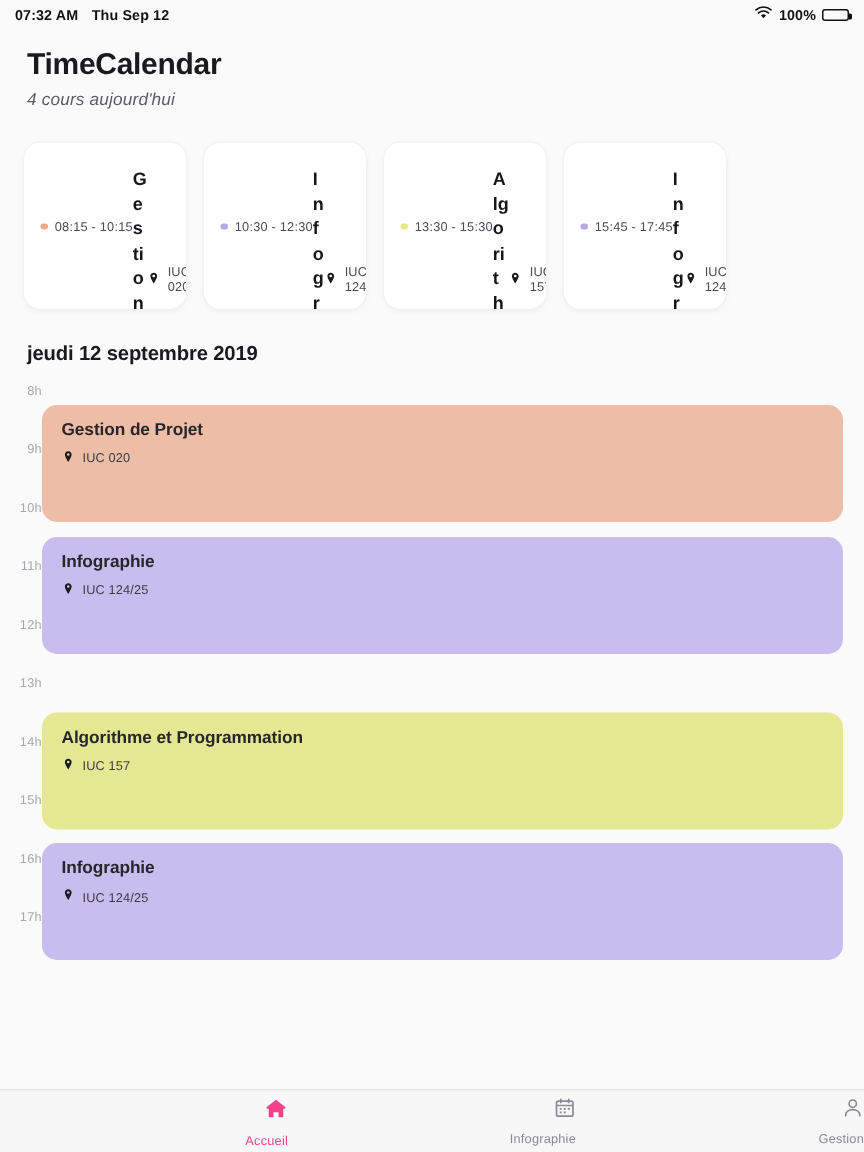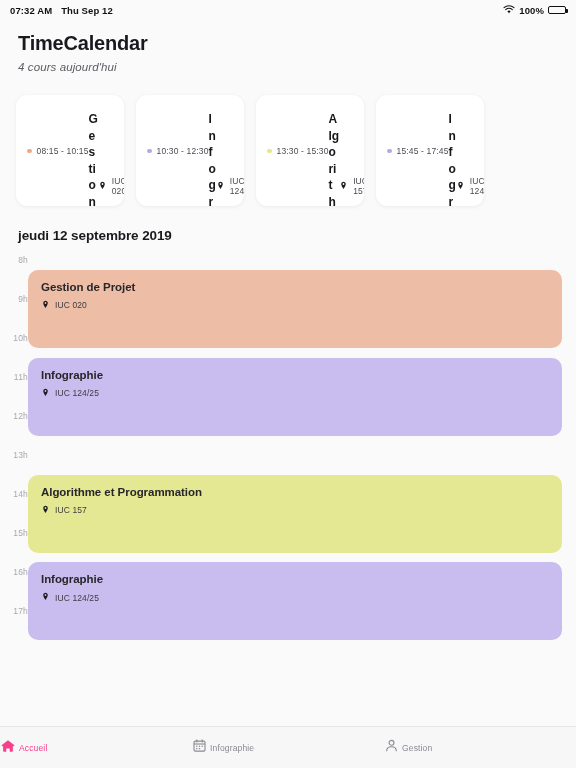--- a/index.html
+++ b/index.html
@@ -128,21 +128,21 @@
   
   .tabbar {
     flex: 0 0 42px;
     height: 42px;
     background: #F7F7F8;
     border-top: 1px solid #E6E6E9;
     display: flex; align-items: center;
   }
   .tab {
     flex: 1 1 0;
-    display: flex; flex-direction: row; align-items: center; gap: 3px;
+    display: flex; flex-direction: column; align-items: flex-end; gap: 3px;
     color: #8A8A92;
   }
   .tab.active { color: #F5418A; }
   .tab-label { font-size: 8.5px; letter-spacing: .15px; }
 </style>
 </head>
 <body>
 
 <div class="screen">
 

